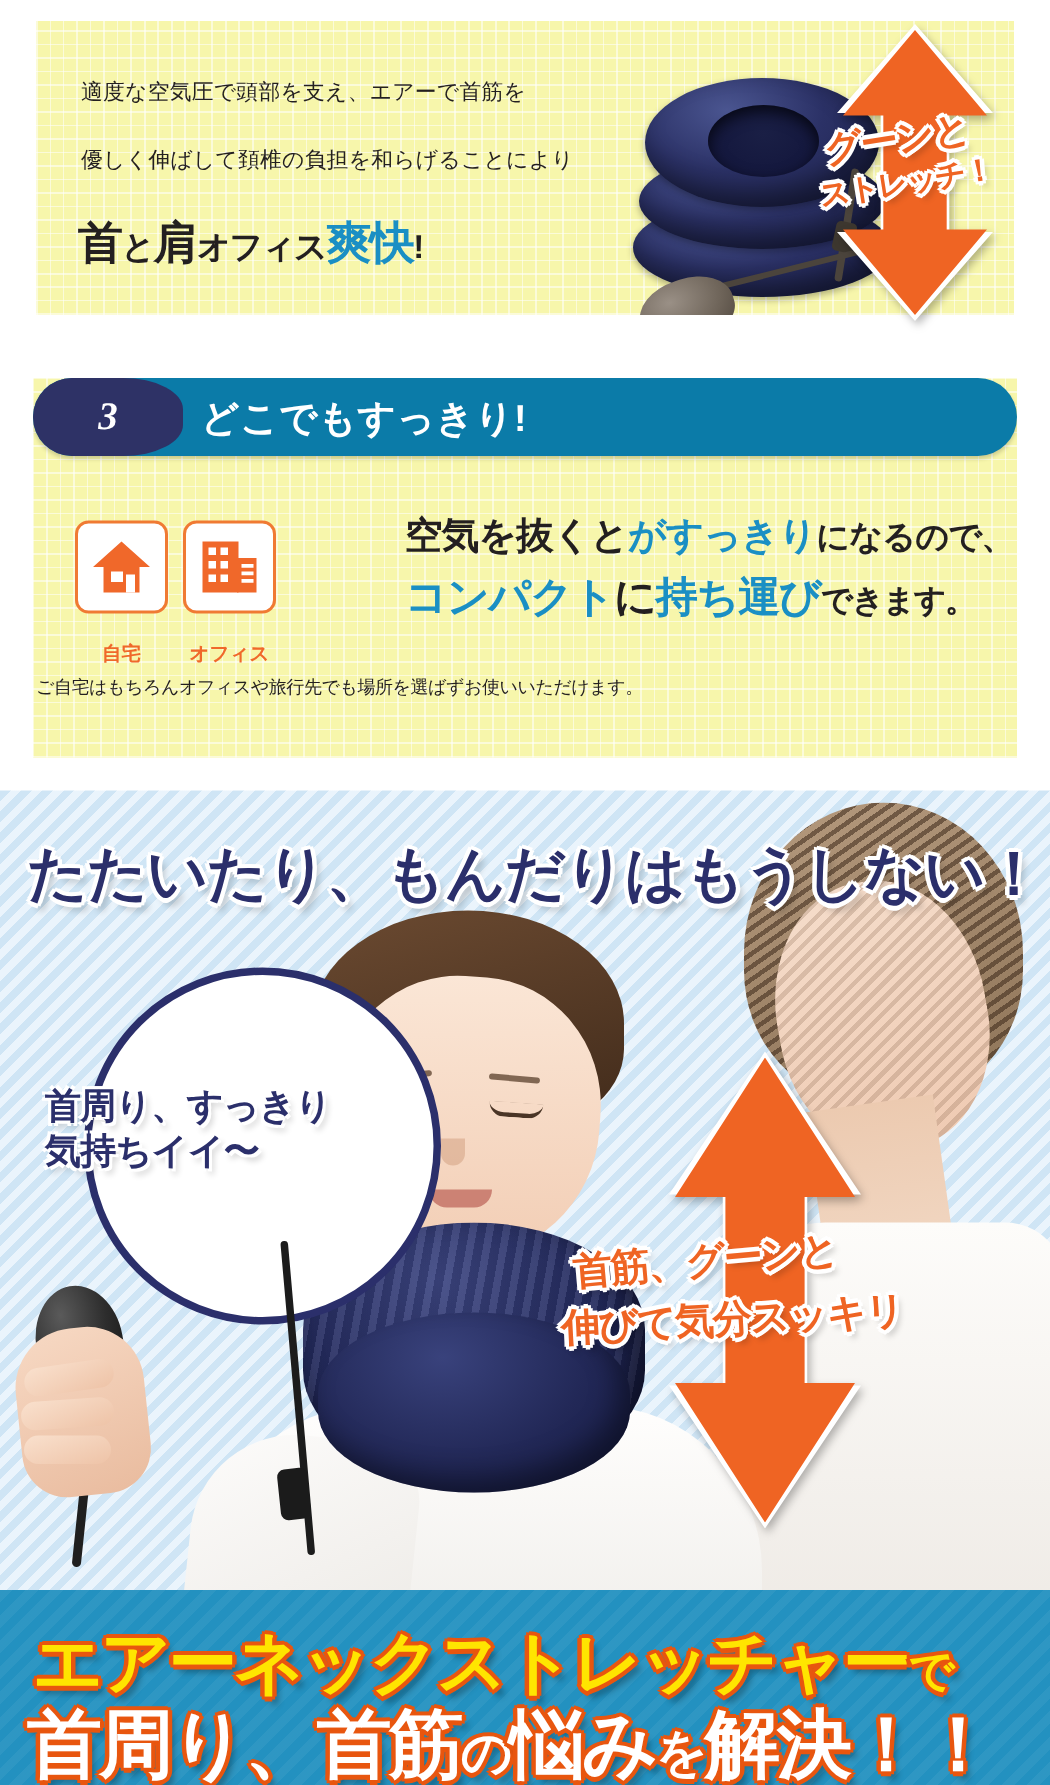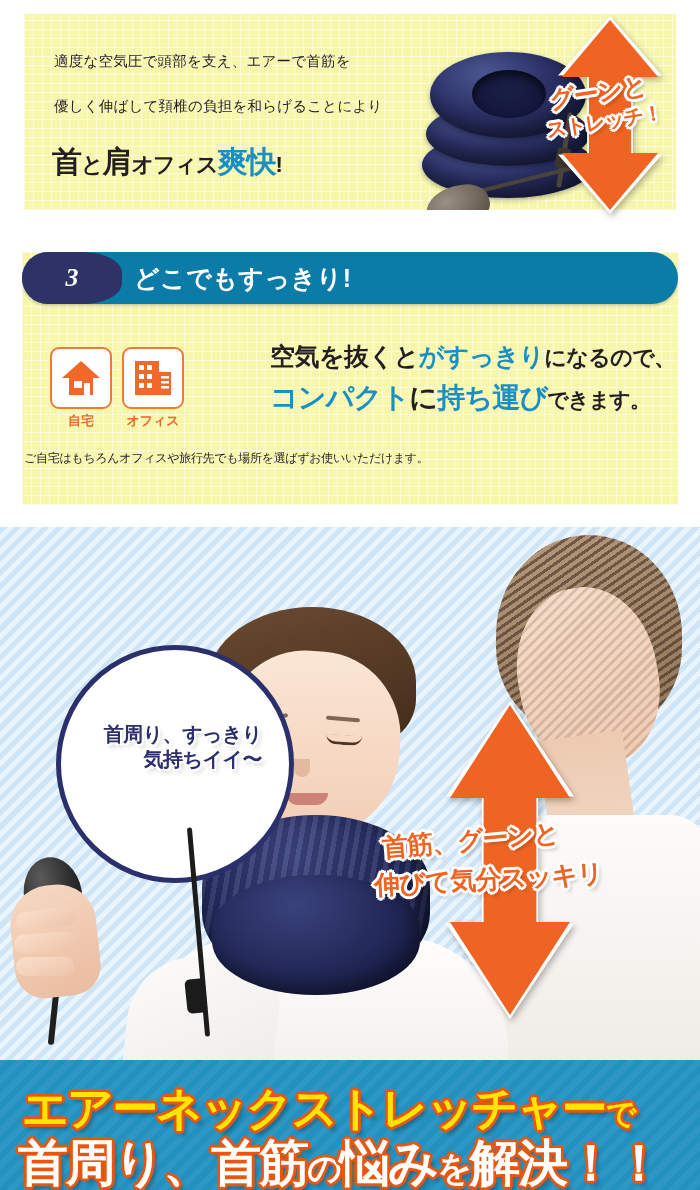--- a/index.html
+++ b/index.html
@@ -115,21 +115,21 @@
     position:absolute;left:112px;top:0;height:52px;display:flex;align-items:center;
     color:#ffffff;font-size:25px;font-weight:bold;letter-spacing:.5px;
   }
 
   .icon-row{position:absolute;left:28px;top:95px;display:flex;gap:10px;}
   .icon-cell{width:62px;text-align:center;}
   .icon-box{
     width:62px;height:62px;background:#ffffff;border:2px solid #f07a33;border-radius:9px;
     display:flex;align-items:center;justify-content:center;box-sizing:border-box;
   }
-  .icon-cap{margin-top:3px;font-size:13px;color:#f0682a;font-weight:bold;}
+  .icon-cap{margin-top:18px;font-size:13px;color:#f0682a;font-weight:bold;}
 
   .sec3-big{position:absolute;left:248px;top:88px;width:445px;}
   .sec3-l1{font-size:25px;font-weight:bold;color:#231f20;white-space:nowrap;letter-spacing:-.5px;}
   .sec3-l2{font-size:28px;font-weight:bold;color:#231f20;white-space:nowrap;letter-spacing:-.8px;margin-top:6px;}
   .sec3-l1 .blue,.sec3-l2 .blue{color:#1a8fc4;}
   .sec3-l1 .sm{font-size:22px;}
   .sec3-l2 .sm{font-size:21px;}
   .sec3-note{
     position:absolute;left:2px;top:198px;font-size:12px;color:#231f20;
     white-space:nowrap;letter-spacing:-.3px;
@@ -241,25 +241,24 @@
     position:absolute;left:186px;top:452px;width:20px;height:34px;background:#1b1b1b;
     border-radius:5px;z-index:5;transform:rotate(-6deg);
   }
 
   
   .callout{
     position:absolute;left:56px;top:118px;width:228px;height:228px;border-radius:50%;
     background:#ffffff;border:5px solid #2b2f6b;z-index:4;
   }
   .callout-text{
-    position:absolute;left:30px;top:196px;z-index:7;text-align:right;width:232px;
-    color:#2b2f6b;font-weight:bold;line-height:1.25;font-size:20px;letter-spacing:-.5px;
+    position:absolute;left:30px;top:196px;z-index:7;text-align:left;width:232px;
+    color:#2b2f6b;font-weight:bold;line-height:1.25;font-size:24px;letter-spacing:-.5px;
     text-shadow:-2px -2px 0 #fff,2px -2px 0 #fff,-2px 2px 0 #fff,2px 2px 0 #fff,
                 3px 4px 4px rgba(0,0,0,.2);
-    font-family:Liberation Mono, monospace;
   }
 
   #arrow-stretch-photo{left:450px;top:178px;width:120px;height:310px;z-index:6;}
   #cap-photo-1{left:382px;top:296px;font-size:26px;letter-spacing:-1px;z-index:8;transform:rotate(-5deg);}
   #cap-photo-2{left:374px;top:335px;font-size:26px;letter-spacing:-1px;z-index:8;transform:rotate(-3deg);}
 
   
   #bottom-banner{
     position:absolute;left:0;top:1060px;width:700px;height:130px;overflow:hidden;
     background:
@@ -406,20 +405,21 @@
     <div class="finger f1"></div>
     <div class="finger f2"></div>
     <div class="finger f3"></div>
 
     <div class="callout"></div>
     <div class="callout-text">
       <div>首周り、すっきり</div>
       <div>気持ちイイ〜</div>
     </div>
 
+    <div class="hero-head">たたいたり、もんだりはもうしない！</div>
 
     <div class="arrow-ud" id="arrow-stretch-photo">
       <div class="arrow-outline"></div>
       <div class="shape"></div>
     </div>
     <div class="arrow-caption" id="cap-photo-1">首筋、グーンと</div>
     <div class="arrow-caption" id="cap-photo-2">伸びて気分スッキリ</div>
   </div>
 
   <div id="bottom-banner">

